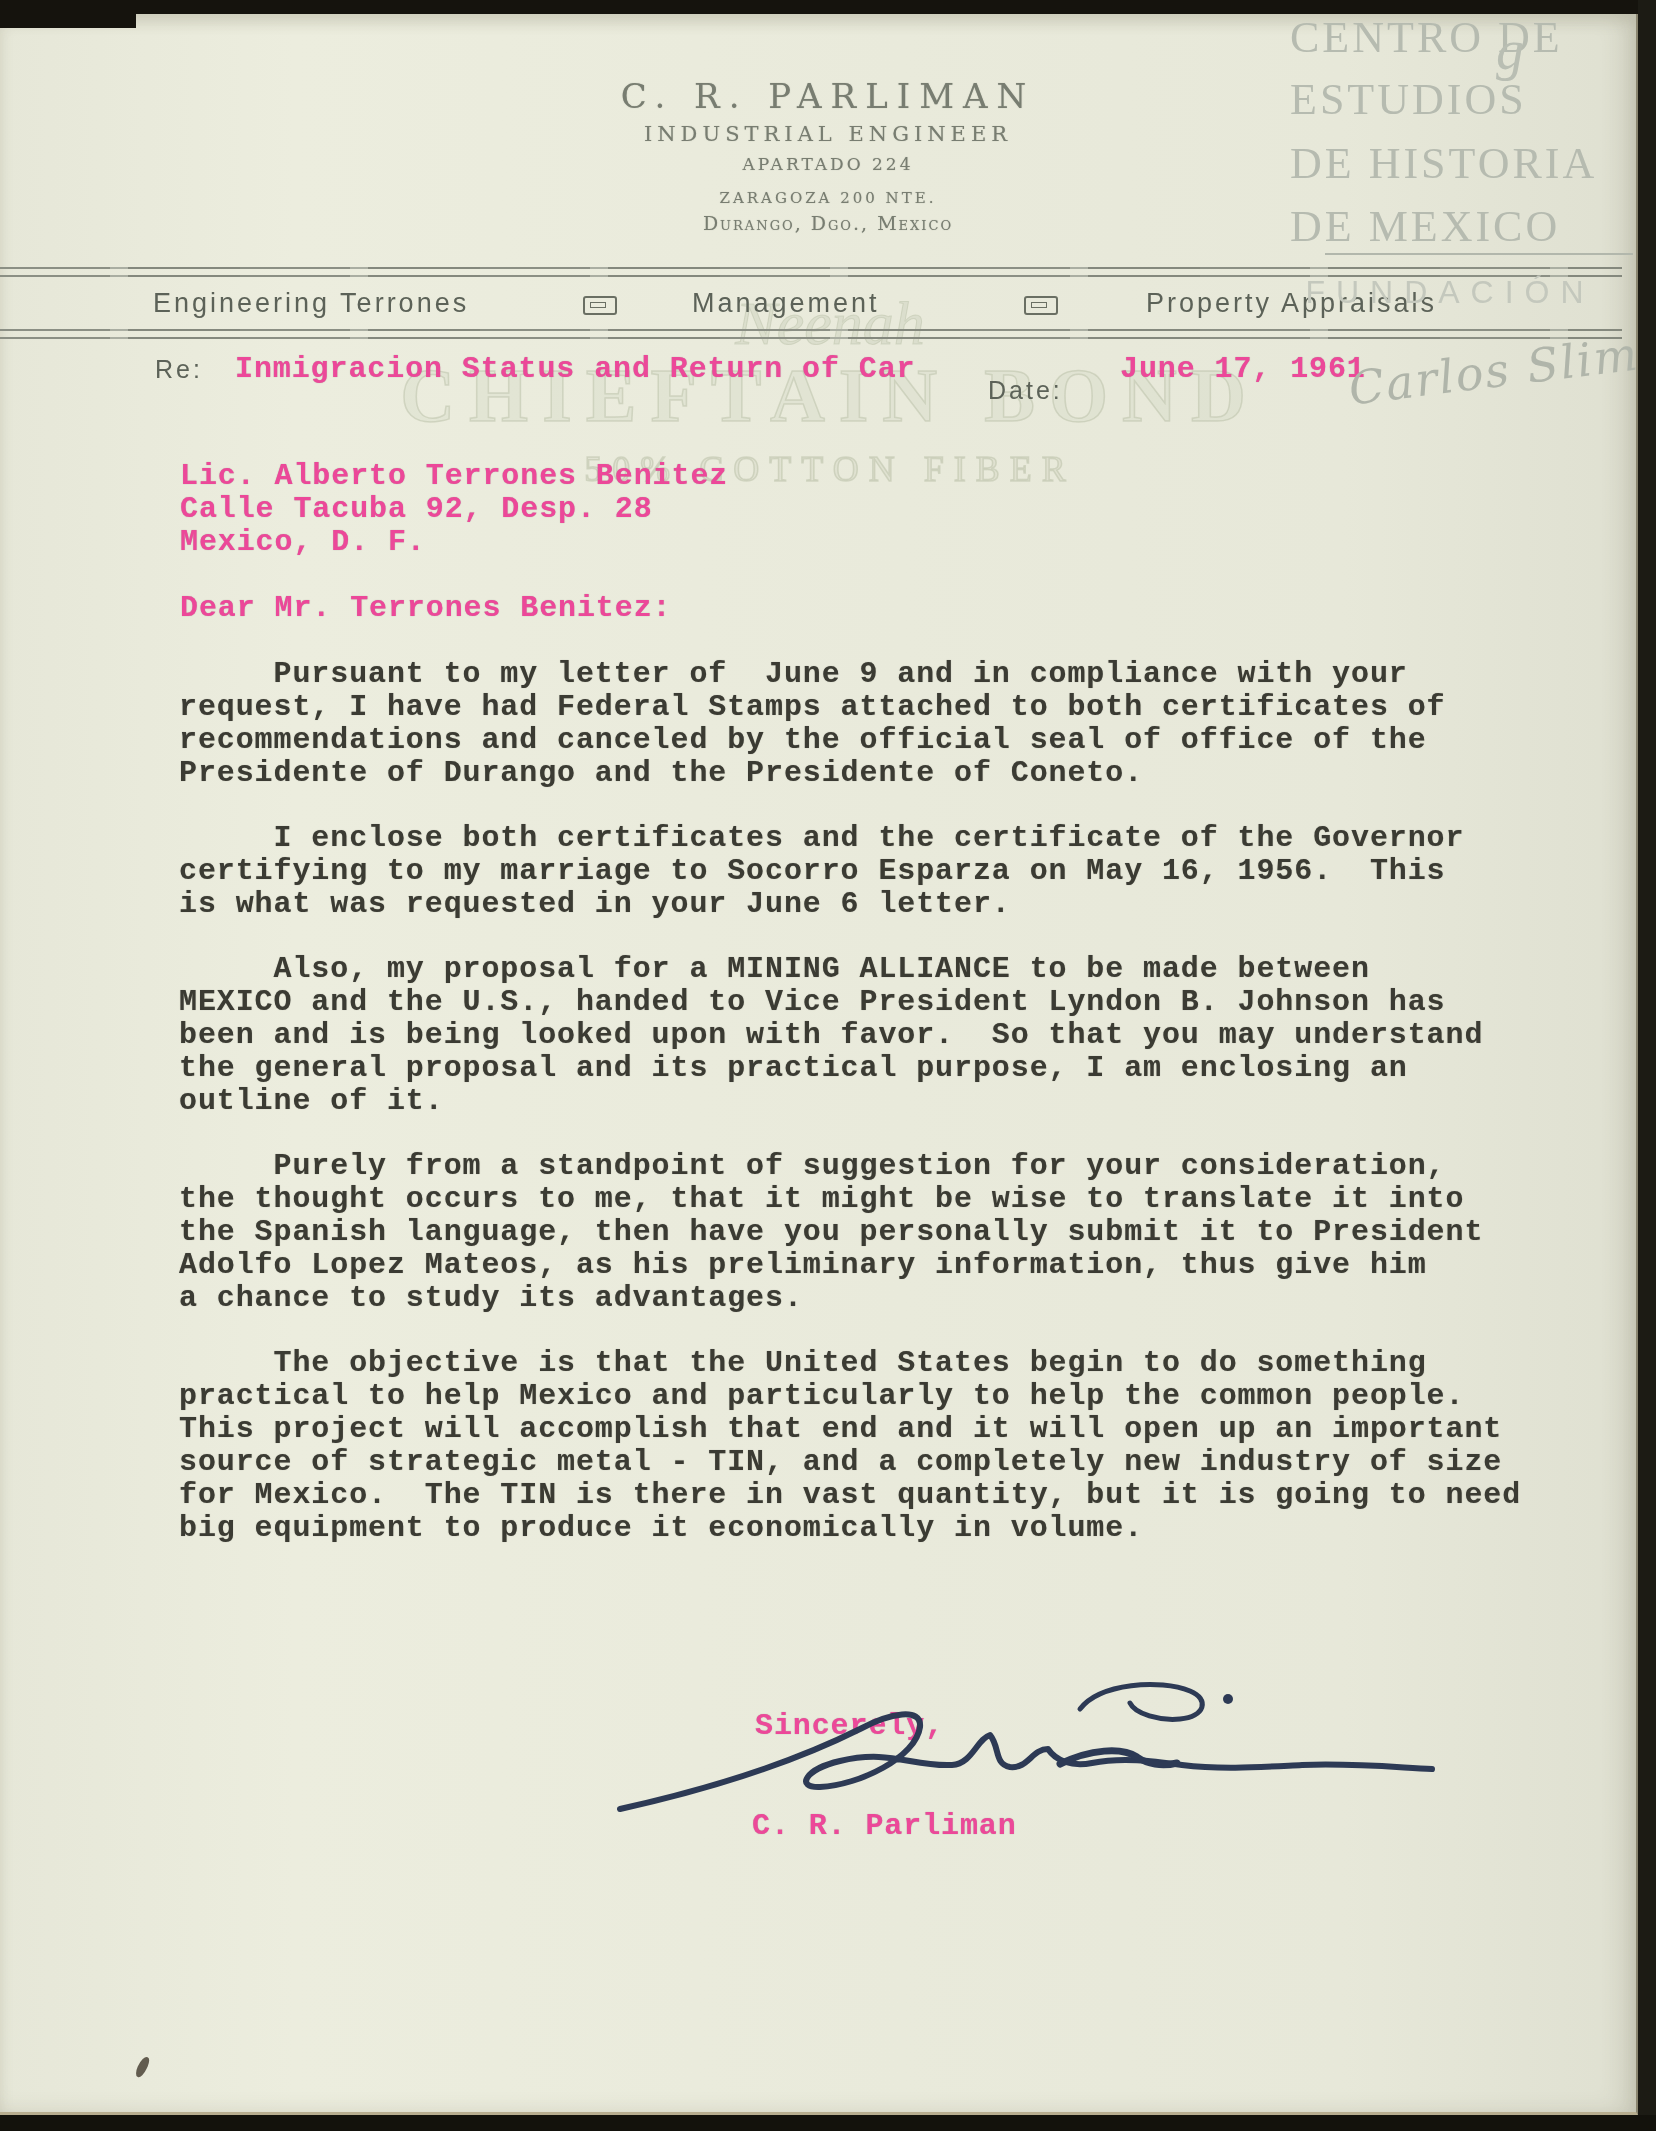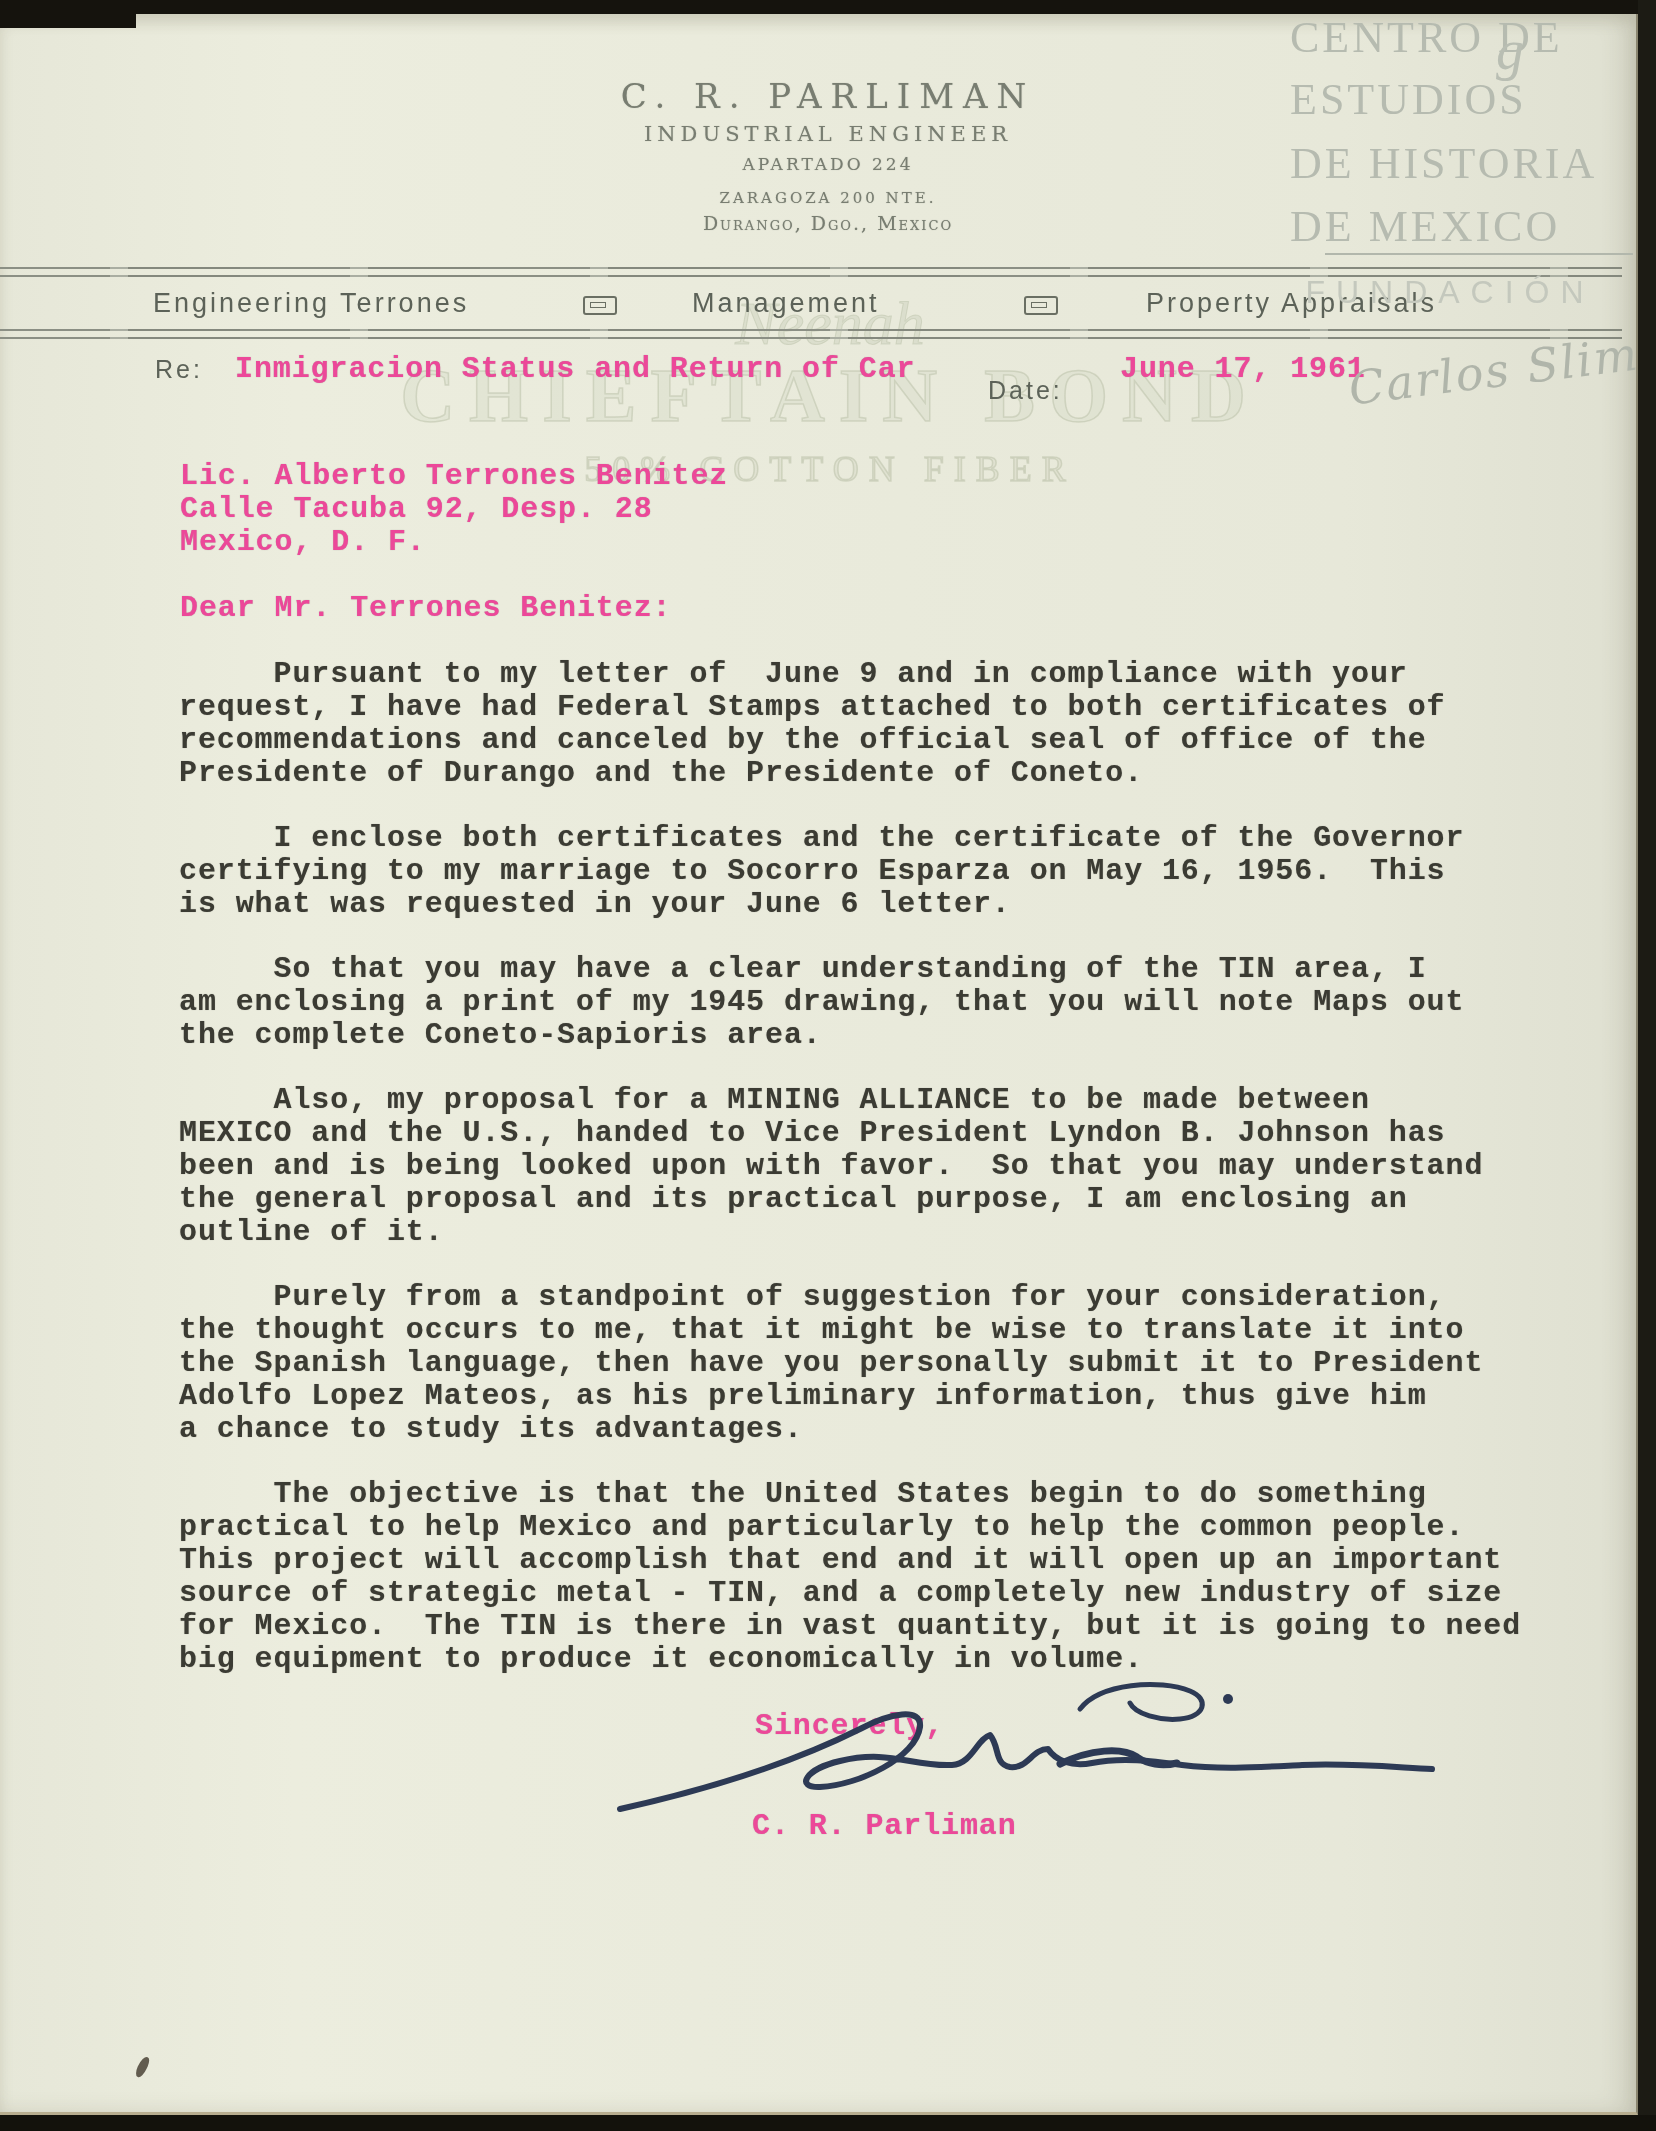--- a/index.html
+++ b/index.html
@@ -115,23 +115,20 @@
   <div class="tw" style="left:180px;top:592px">Dear Mr. Terrones Benitez:</div>
 
   <div class="body-flow">
       <div class="para">     Pursuant to my letter of  June 9 and in compliance with your
 request, I have had Federal Stamps attached to both certificates of
 recommendations and canceled by the official seal of office of the
 Presidente of Durango and the Presidente of Coneto.</div>
       <div class="para">     I enclose both certificates and the certificate of the Governor
 certifying to my marriage to Socorro Esparza on May 16, 1956.  This
 is what was requested in your June 6 letter.</div>
-      <div class="para">     So that you may have a clear understanding of the TIN area, I
-am enclosing a print of my 1945 drawing, that you will note Maps out
-the complete Coneto-Sapioris area.</div>
       <div class="para">     Also, my proposal for a MINING ALLIANCE to be made between
 MEXICO and the U.S., handed to Vice President Lyndon B. Johnson has
 been and is being looked upon with favor.  So that you may understand
 the general proposal and its practical purpose, I am enclosing an
 outline of it.</div>
       <div class="para">     Purely from a standpoint of suggestion for your consideration,
 the thought occurs to me, that it might be wise to translate it into
 the Spanish language, then have you personally submit it to President
 Adolfo Lopez Mateos, as his preliminary information, thus give him
 a chance to study its advantages.</div>

